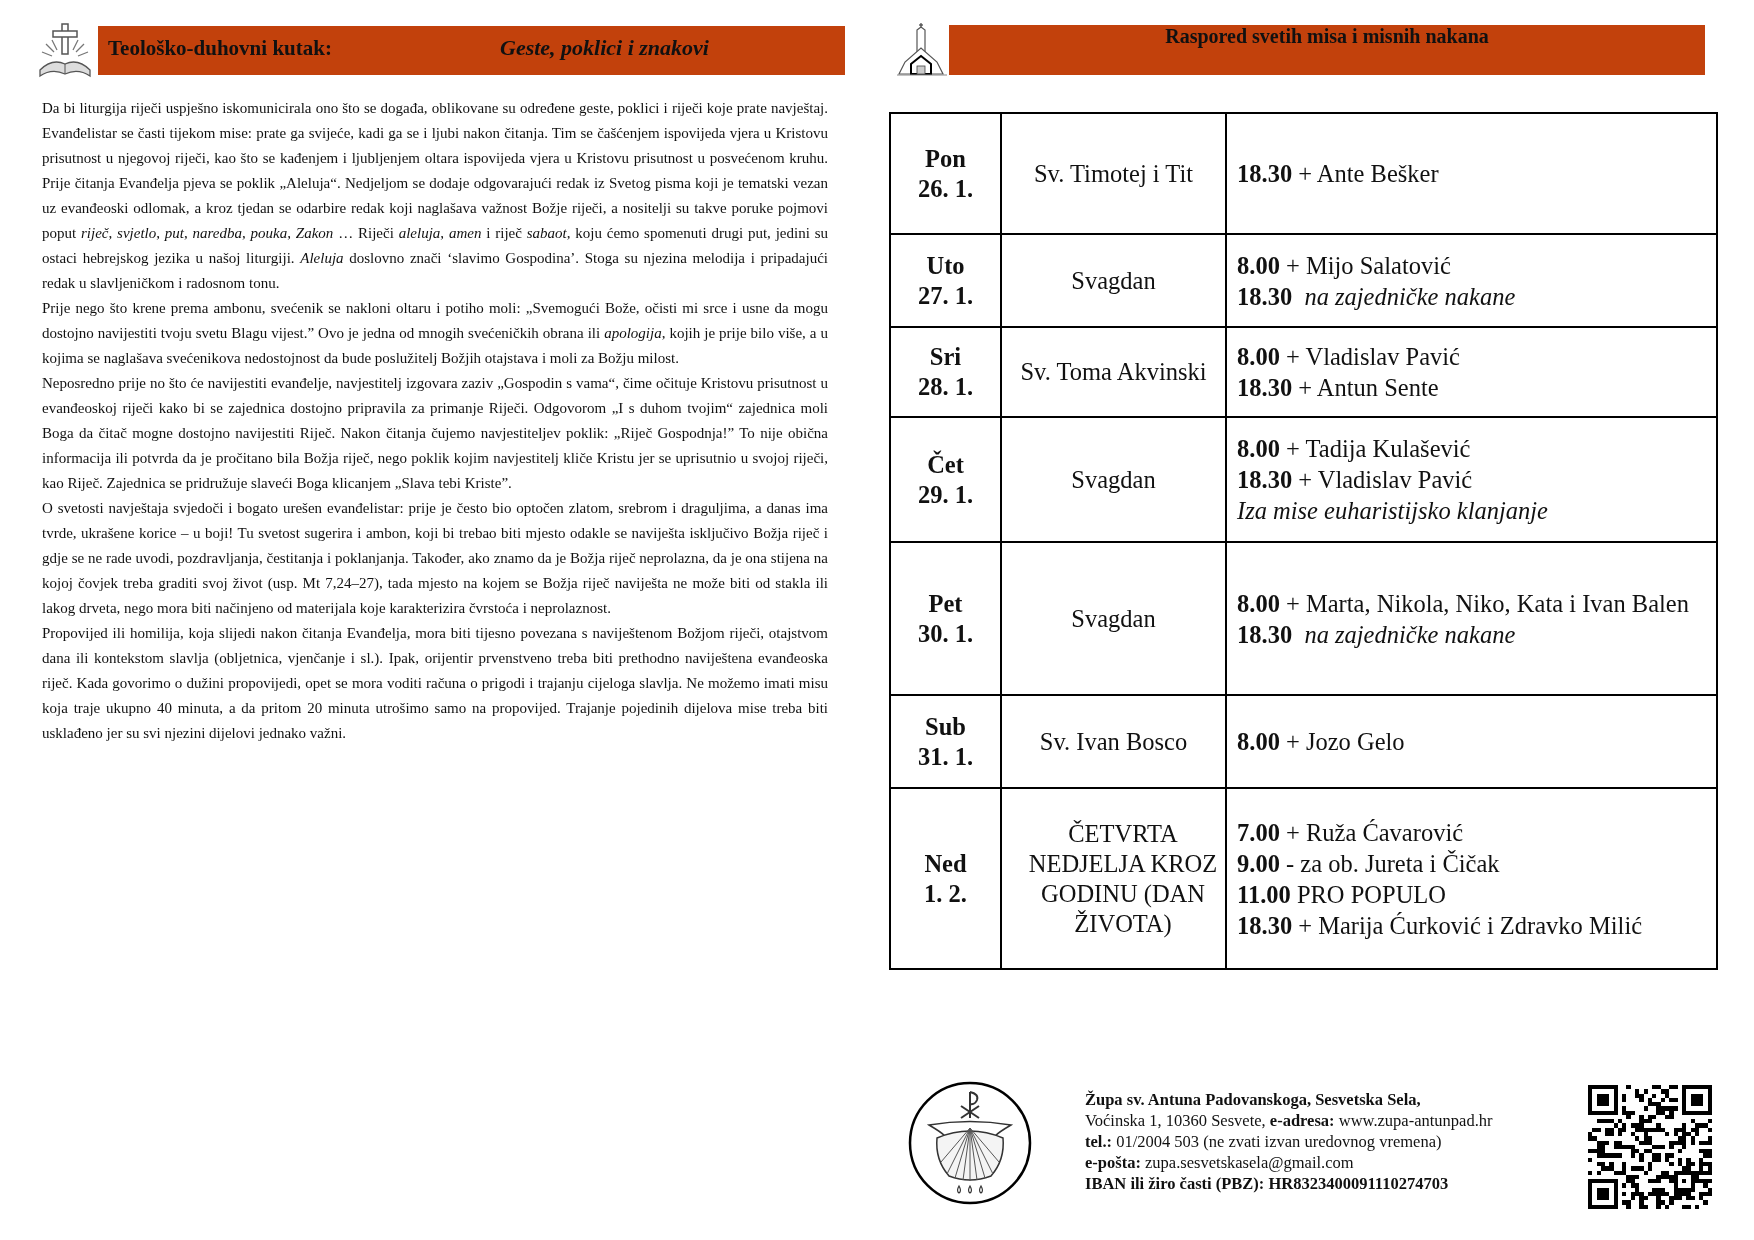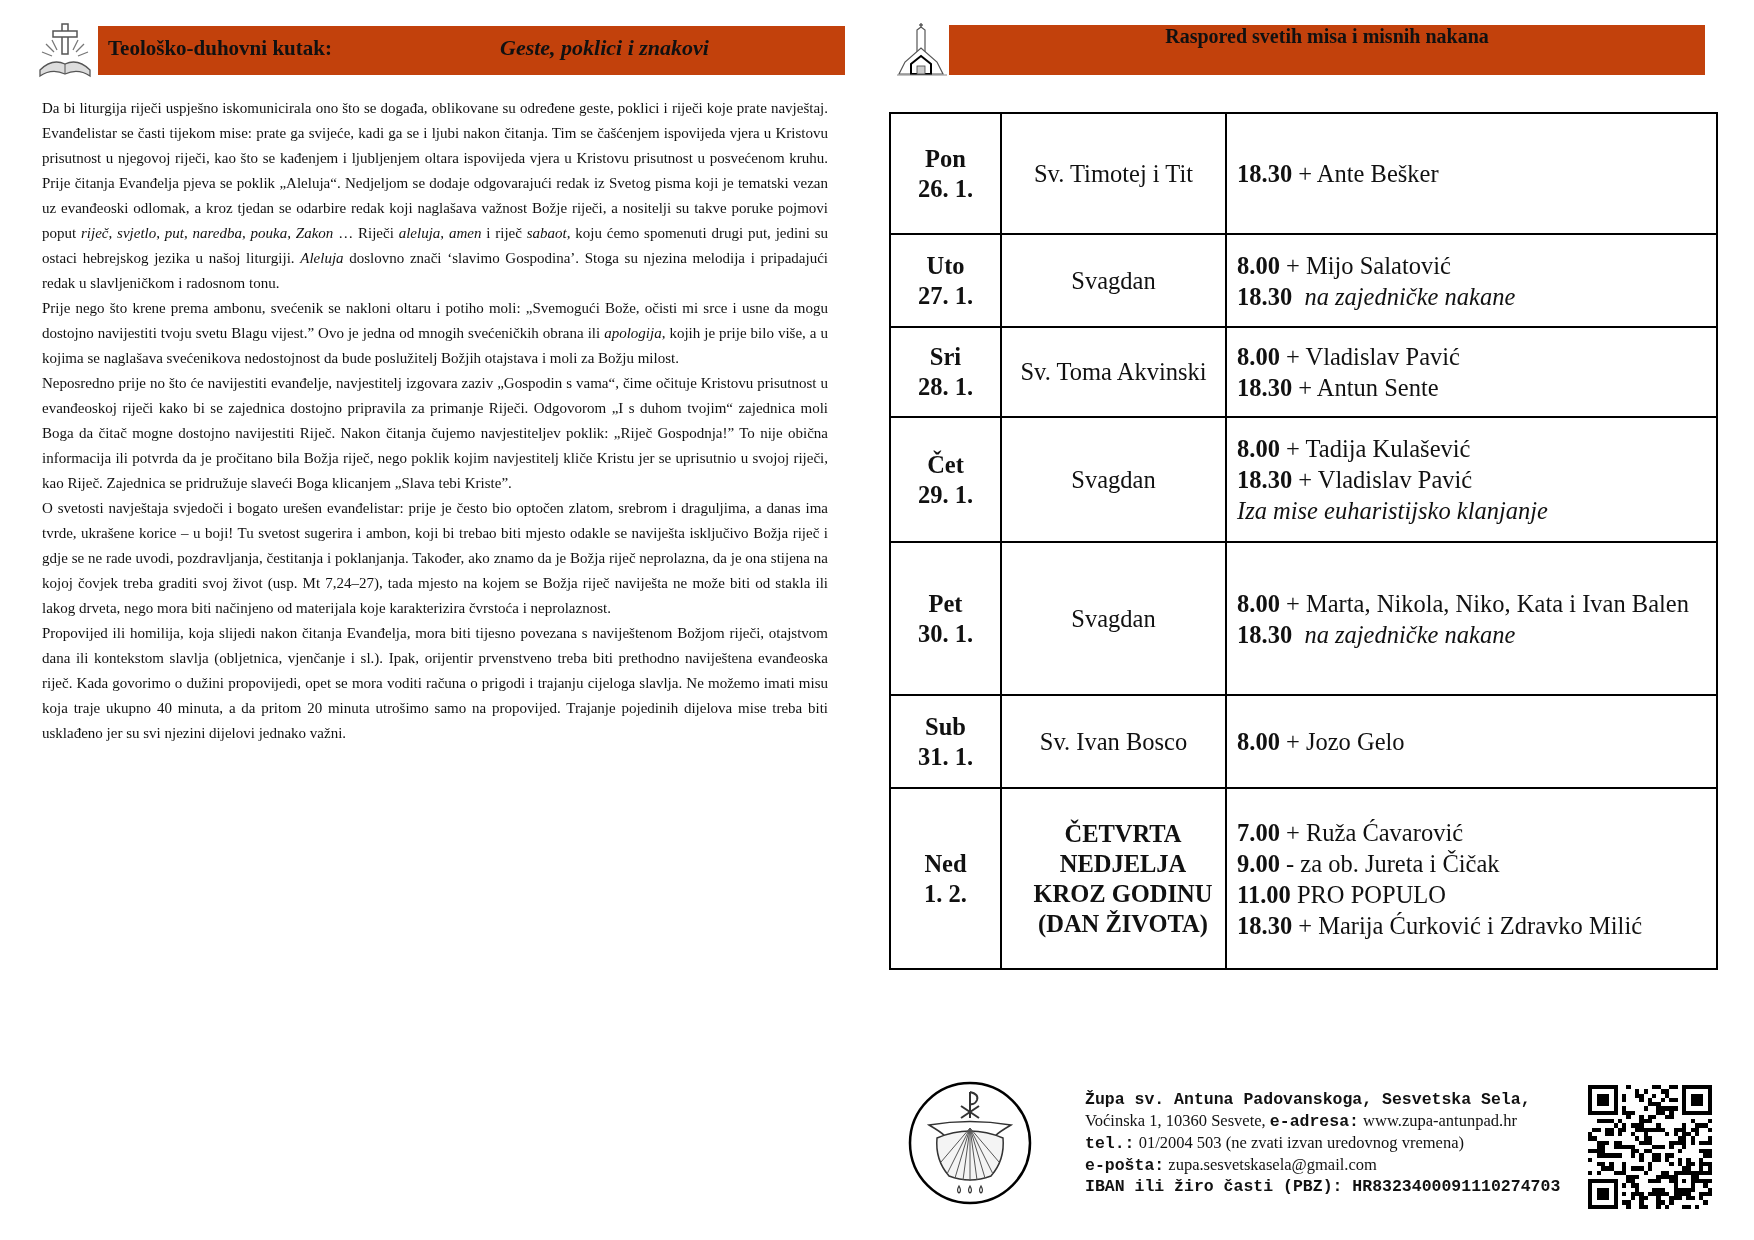--- a/index.html
+++ b/index.html
@@ -10,28 +10,28 @@
   #left-band .t1 { position: absolute; left: 10px; top: 10px; font-weight: bold; font-size: 21px; }
   #left-band .t2 { position: absolute; left: 402px; top: 9px; font-weight: bold; font-style: italic; font-size: 22px; }
   #right-band { left: 949px; top: 25px; width: 756px; height: 50px; display: flex; justify-content: center; }
   #right-band span { font-weight: bold; font-size: 20px; }
   #article { position: absolute; left: 42px; top: 96px; width: 786px; font-size: 15px; line-height: 25px; text-align: justify; }
   #article p { margin: 0; }
   #schedule { position: absolute; left: 889px; top: 112px; width: 829px; border-collapse: collapse; font-size: 24.5px; }
   #schedule td { border: 2px solid #000; vertical-align: middle; padding: 0 10px; }
   #schedule td.day { width: 93px; text-align: center; font-weight: bold; line-height: 30px; padding: 8px; }
   #schedule td.feast { width: 196px; text-align: center; line-height: 30px; padding: 0 4px; }
-  #schedule td.feast.big { font-weight: bold; line-height: 30px; padding-left: 23px; }
+  #schedule td.feast.big { font-weight: normal; line-height: 30px; padding-left: 23px; }
   #schedule td.masses { line-height: 31px; }
   .m-line { display: block; }
   .time { font-weight: bold; }
   .intent-it { font-style: italic; }
   #footer-logo { position: absolute; left: 907px; top: 1080px; width: 126px; height: 126px; }
   #footer-info { position: absolute; left: 1085px; top: 1089px; font-size: 16.5px; line-height: 21px; }
-  #footer-info .b { font-weight: bold; font-family: Liberation Mono, monospace; }
+  #footer-info .b { font-weight: bold; }
   #qr { position: absolute; left: 1588px; top: 1085px; width: 124px; height: 124px; }
 </style>
 </head>
 <body>
 
 <div class="icon-box" style="left:36px;top:22px;width:58px;height:58px;">
   <svg width="58" height="58" viewBox="0 0 58 58">
     <rect x="26" y="2" width="6" height="30" fill="#fff" stroke="#555" stroke-width="1.5"></rect>
     <rect x="17" y="9" width="24" height="6" fill="#fff" stroke="#555" stroke-width="1.5"></rect>
     <g stroke="#777" stroke-width="1.2">

